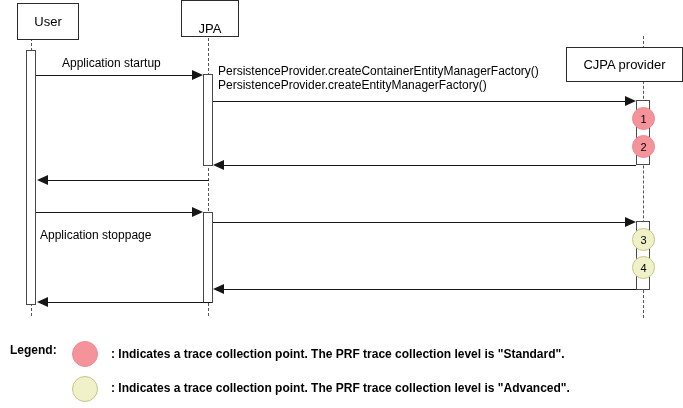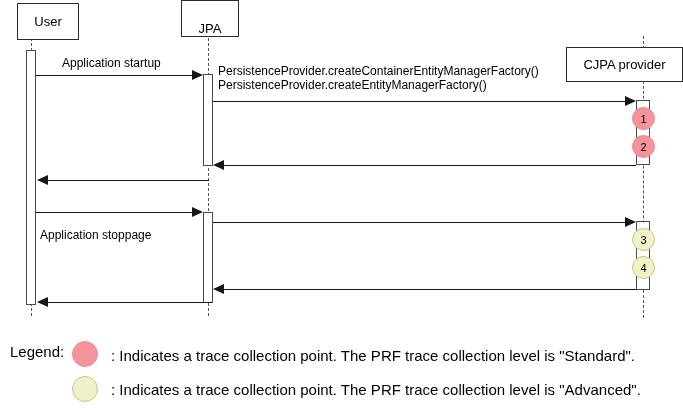--- a/index.html
+++ b/index.html
@@ -25,21 +25,21 @@
   
   .msg{font-size:12px;white-space:nowrap;z-index:4;}
   
   .tp{
     width:23px;height:23px;border-radius:50%;box-sizing:border-box;border:1px solid transparent;
     display:flex;align-items:center;justify-content:center;
     font-size:11px;z-index:6;
   }
   
   .legend-marker{width:26px;height:26px;border-radius:50%;box-sizing:border-box;border:1px solid transparent;z-index:2;}
-  .legend-text{font-size:15px;white-space:nowrap;}
+  .legend-text{font-size:12px;white-space:nowrap;font-weight:bold;}
 </style>
 </head>
 <body>
 
 <div id="stage">
 
   <div class="actor abs" style="left:17px;top:3px;width:60px;height:35px;">
     <span>User</span>
   </div>
   <div class="actor abs" style="left:181px;top:0;width:56px;height:35px;align-items:flex-end;">

